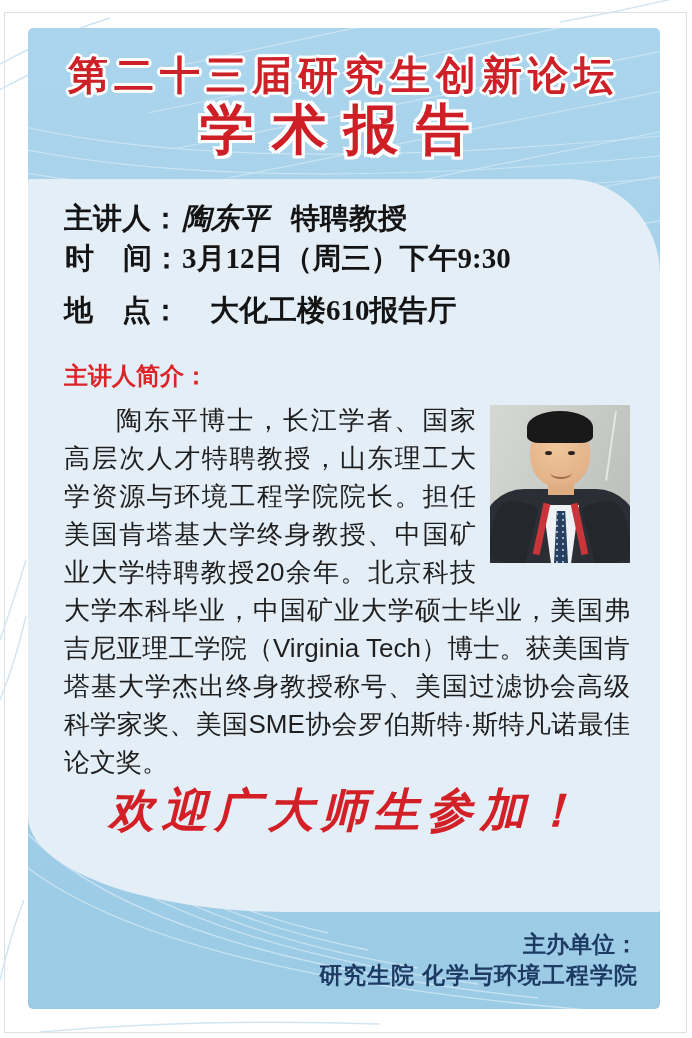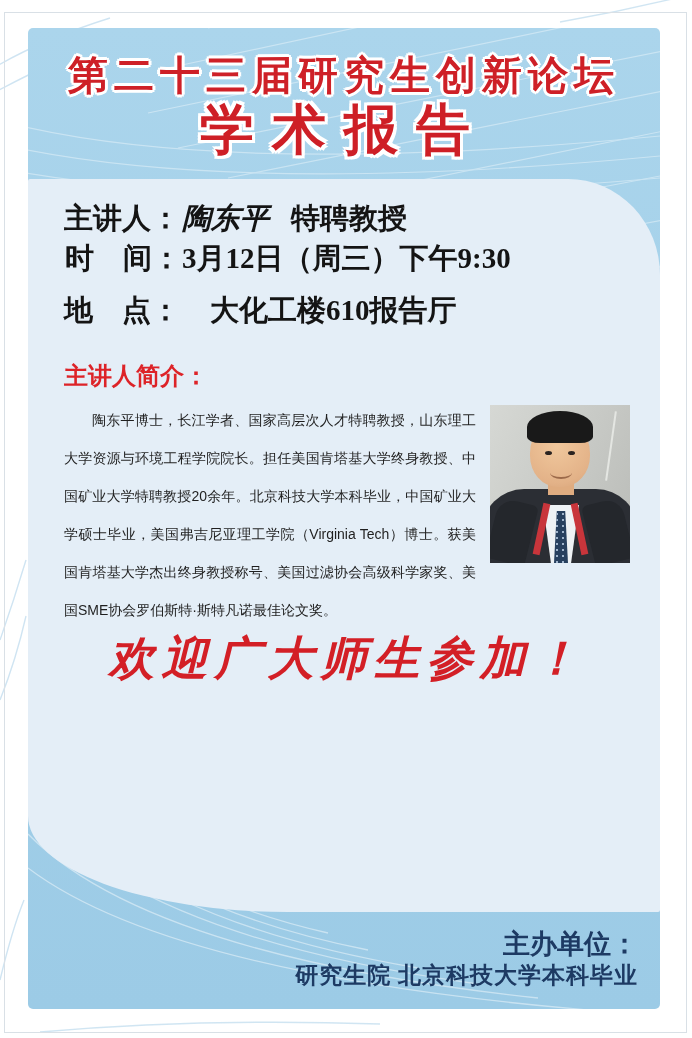--- a/index.html
+++ b/index.html
@@ -73,21 +73,21 @@
   .row-time{margin-top:4px;text-align:center;}
   .row-venue{margin-top:16px;gap:28px;}
 
   .profile-heading{
     margin-top:33px;
     font-size:24px;line-height:30px;font-weight:bold;color:#dd2328;
   }
 
   .bio{
     margin-top:10px;
-    font-size:14px;line-height:38px;color:#1f1f1f;
+    font-size:26px;line-height:38px;color:#1f1f1f;
     text-align:justify;
   }
   .bio p{margin:0;text-indent:2em;}
   .bio p + p{margin-top:0;}
 
   
   .photo{
     float:right;width:140px;height:158px;margin:4px 0 6px 14px;
     position:relative;overflow:hidden;
     background:linear-gradient(115deg,#d6d8d4 0%,#c7c9c5 55%,#b9bbb7 100%);
@@ -119,21 +119,21 @@
     font-style:italic;font-weight:bold;
     font-size:46px;line-height:52px;
     letter-spacing:7px;
     color:#d31f26;
   }
 
   .organizer{
     position:absolute;right:54px;top:931px;text-align:right;
     font-family:"Liberation Serif", serif;font-weight:bold;color:#1d3a63;
   }
-  .organizer-label{font-size:27px;line-height:27px;}
+  .organizer-label{font-size:23px;line-height:27px;}
   .organizer-value{font-size:23px;line-height:27px;margin-top:4px;letter-spacing:1px;}
 </style>
 </head>
 <body>
 
 <div class="page">
 
   <svg class="corner-decor" viewBox="0 0 692 1038" xmlns="http://www.w3.org/2000/svg">
     <g stroke="#a9cfe8" stroke-width="1.4" fill="none" opacity="0.55">
       <path d="M -10 70 Q 40 40 110 18"></path>
@@ -219,16 +219,16 @@
         <div class="smile"></div>
       </div>
       <p>陶东平博士，长江学者、国家高层次人才特聘教授，山东理工大学资源与环境工程学院院长。担任美国肯塔基大学终身教授、中国矿业大学特聘教授20余年。北京科技大学本科毕业，中国矿业大学硕士毕业，美国弗吉尼亚理工学院（Virginia Tech）博士。获美国肯塔基大学杰出终身教授称号、美国过滤协会高级科学家奖、美国SME协会罗伯斯特·斯特凡诺最佳论文奖。</p>
     </div>
 
     <div class="welcome">欢迎广大师生参加！</div>
   </div>
 
   <div class="organizer">
     <div class="organizer-label">主办单位：</div>
-    <div class="organizer-value">研究生院 北京科技大学本科毕业</div>
+    <div class="organizer-value">研究生院 化学与环境工程学院</div>
   </div>
 
 </div>
 
 </body></html>

